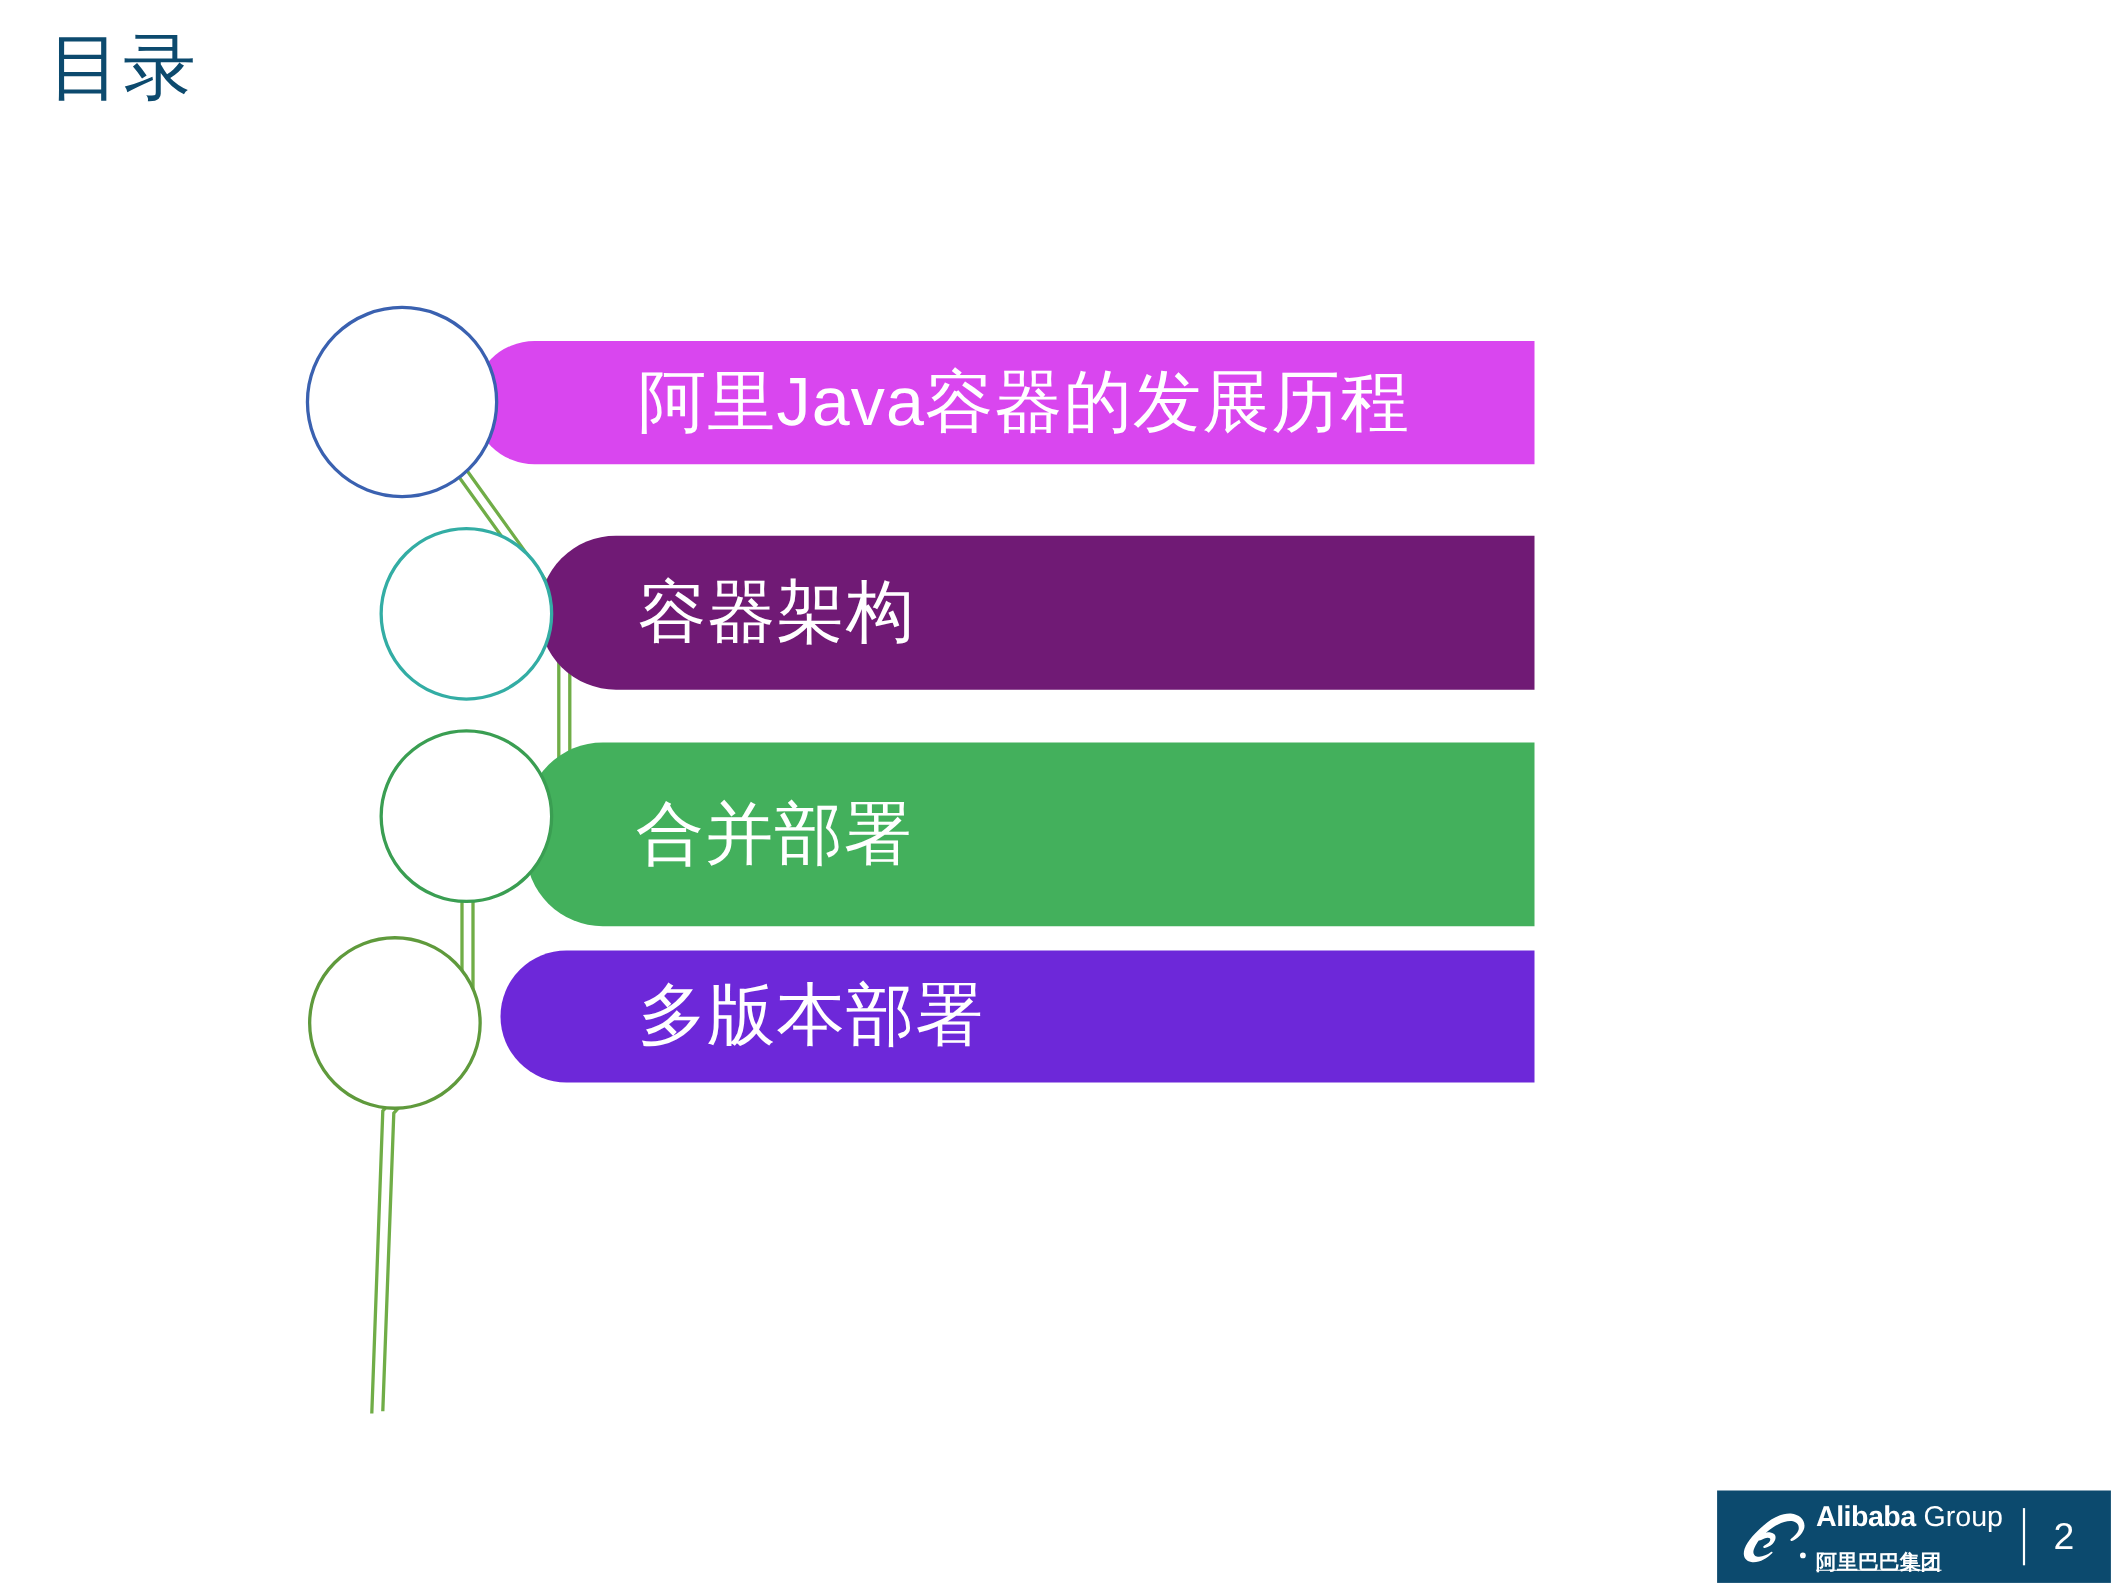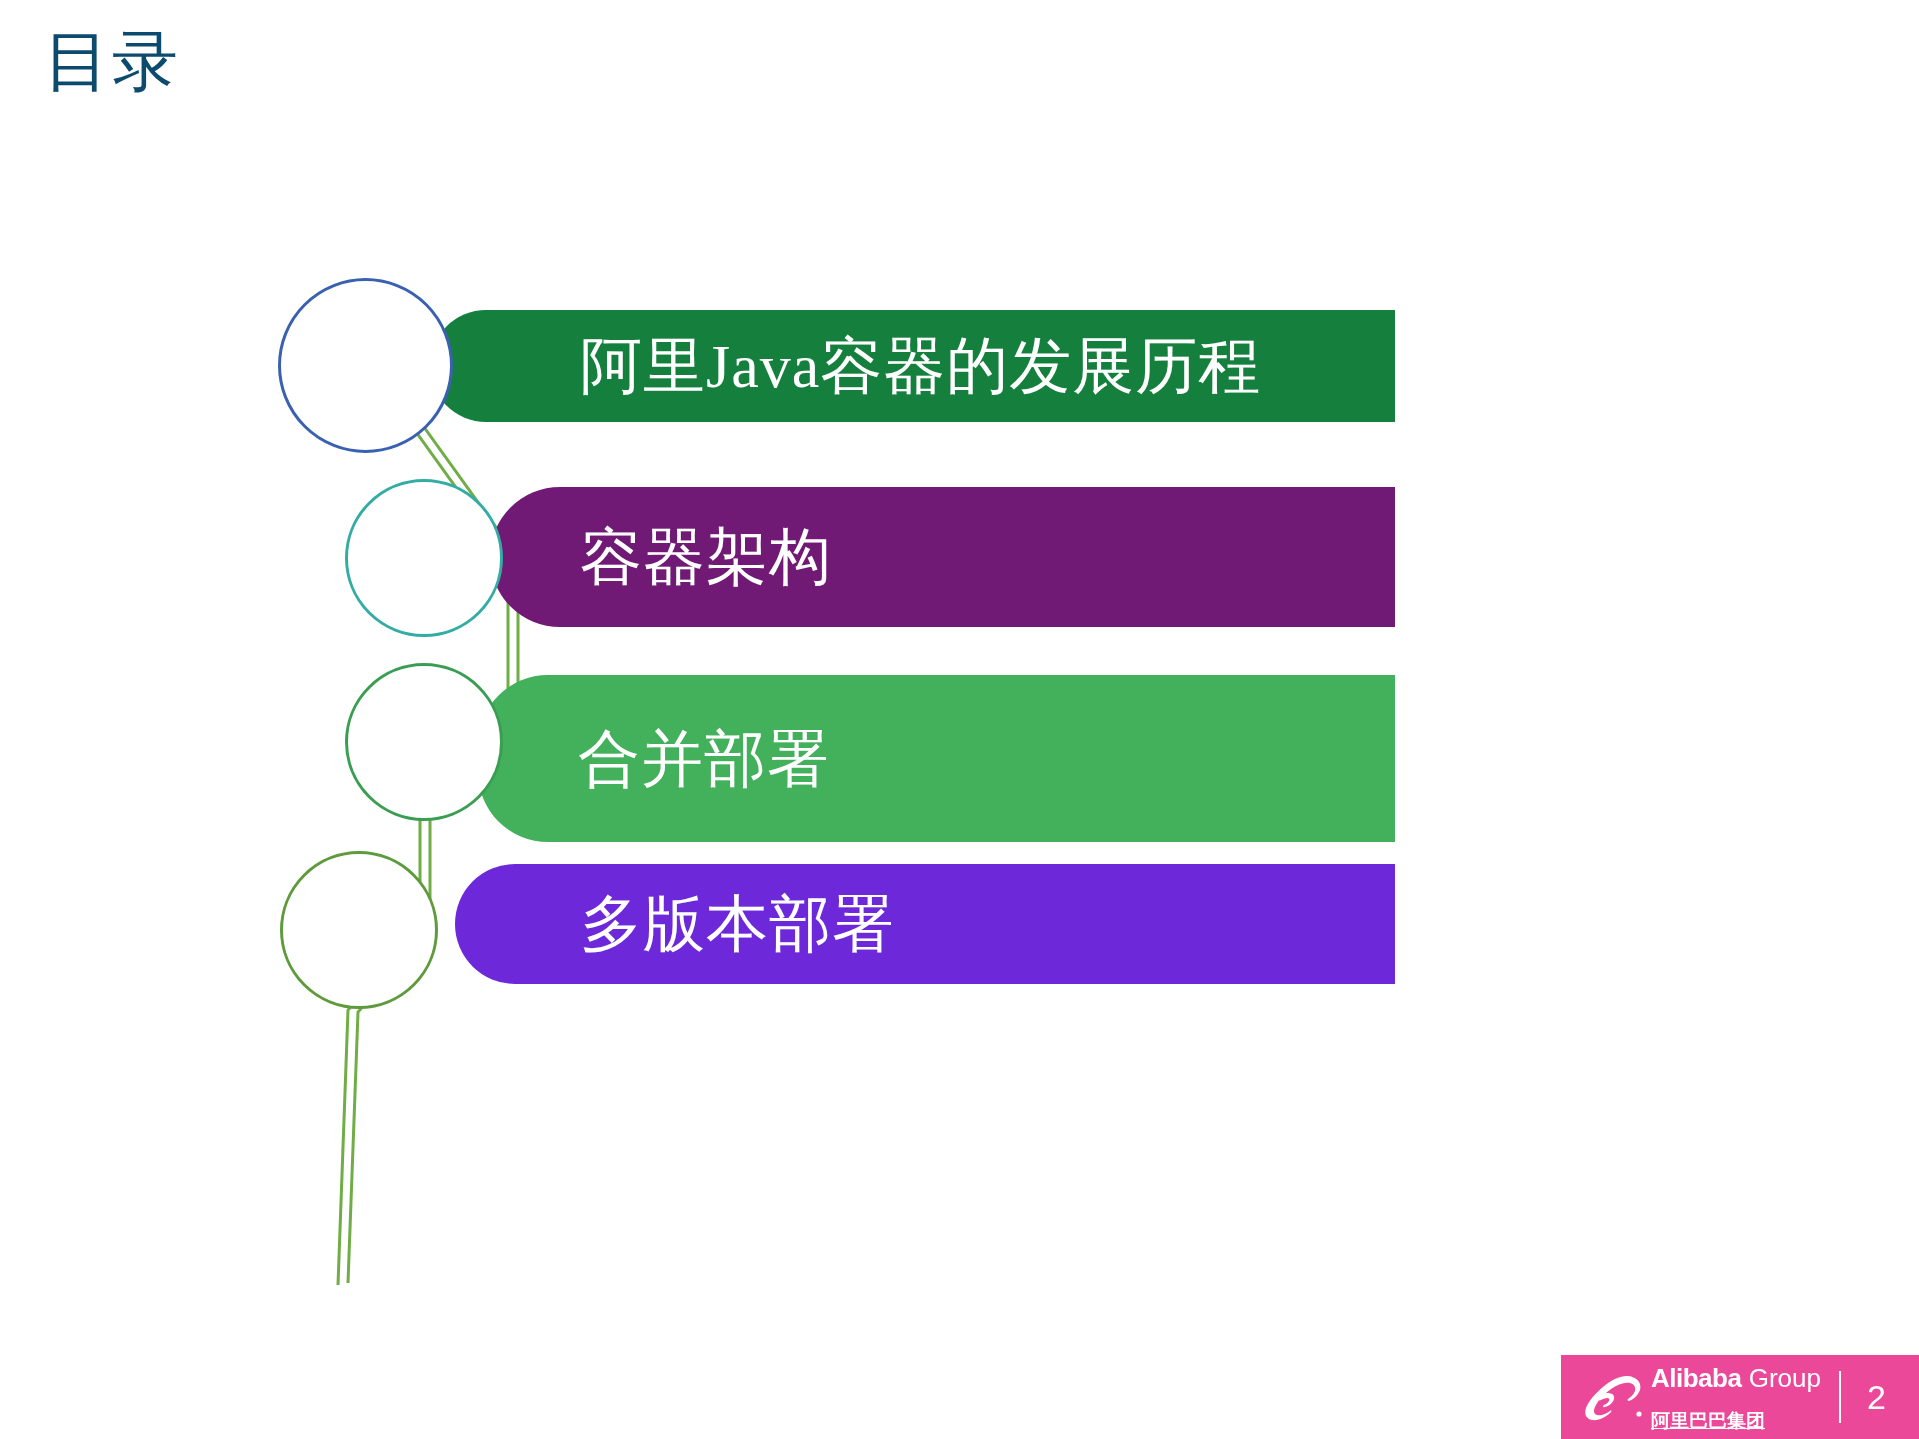--- a/index.html
+++ b/index.html
@@ -75,21 +75,21 @@
     z-index: 3;
   }
 
   
   #footer-logo {
     position: absolute;
     right: 0;
     bottom: 0;
     width: 358px;
     height: 84px;
-    background: #ec4899;
+    background: #0c4a6e;
     display: flex;
     align-items: center;
     z-index: 5;
   }
   #logo-mark {
     width: 72px;
     height: 56px;
     margin-left: 16px;
     flex: none;
   }
@@ -153,21 +153,21 @@
              L 430 792
              L 430 932
              L 358 1012
              L 348 1283"></path>
   </g>
 </svg>
 
 <div id="toc-list">
 
   <div class="toc-item">
-    <div class="toc-bar" style="left:430px; top:310px; width:965px; height:112px; background:#15803d; padding-left:150px;font-family:Liberation Serif, serif;">
+    <div class="toc-bar" style="left:430px; top:310px; width:965px; height:112px; background:#d946ef; padding-left:150px;">
       <span class="toc-bar-label">阿里Java容器的发展历程</span>
     </div>
     <div class="toc-circle" style="left:278px; top:278px; width:175px; height:175px; border:3px solid #3A61B0;"></div>
   </div>
 
   <div class="toc-item">
     <div class="toc-bar" style="left:490px; top:487px; width:905px; height:140px; background:#701a75; padding-left:90px;">
       <span class="toc-bar-label">容器架构</span>
     </div>
     <div class="toc-circle" style="left:345px; top:479px; width:158px; height:158px; border:3px solid #33ADA4;"></div>

